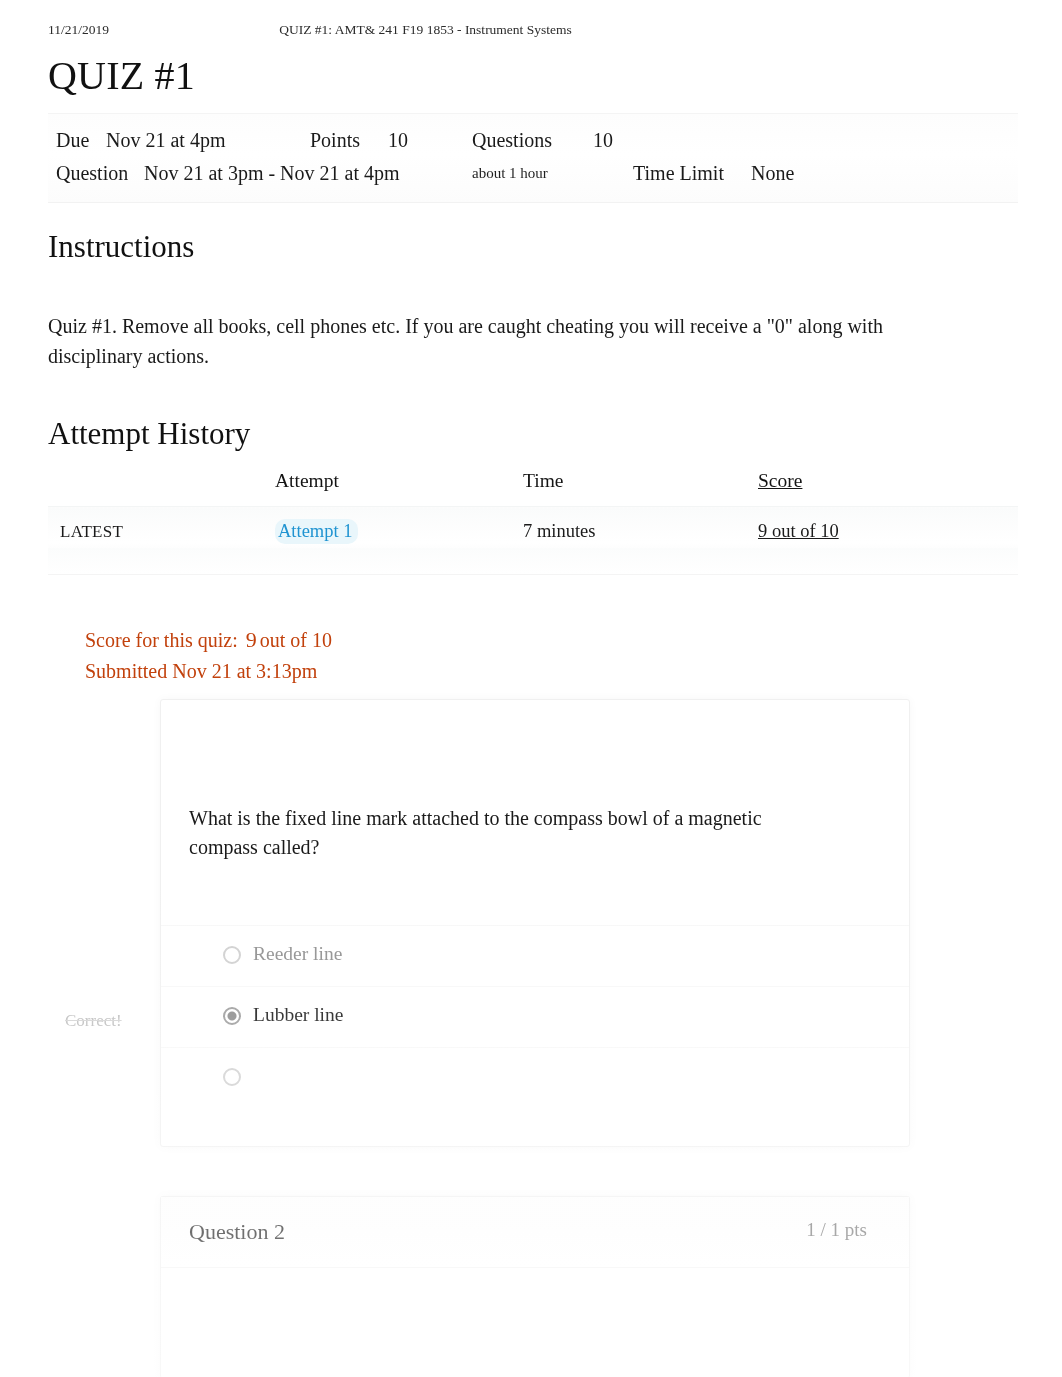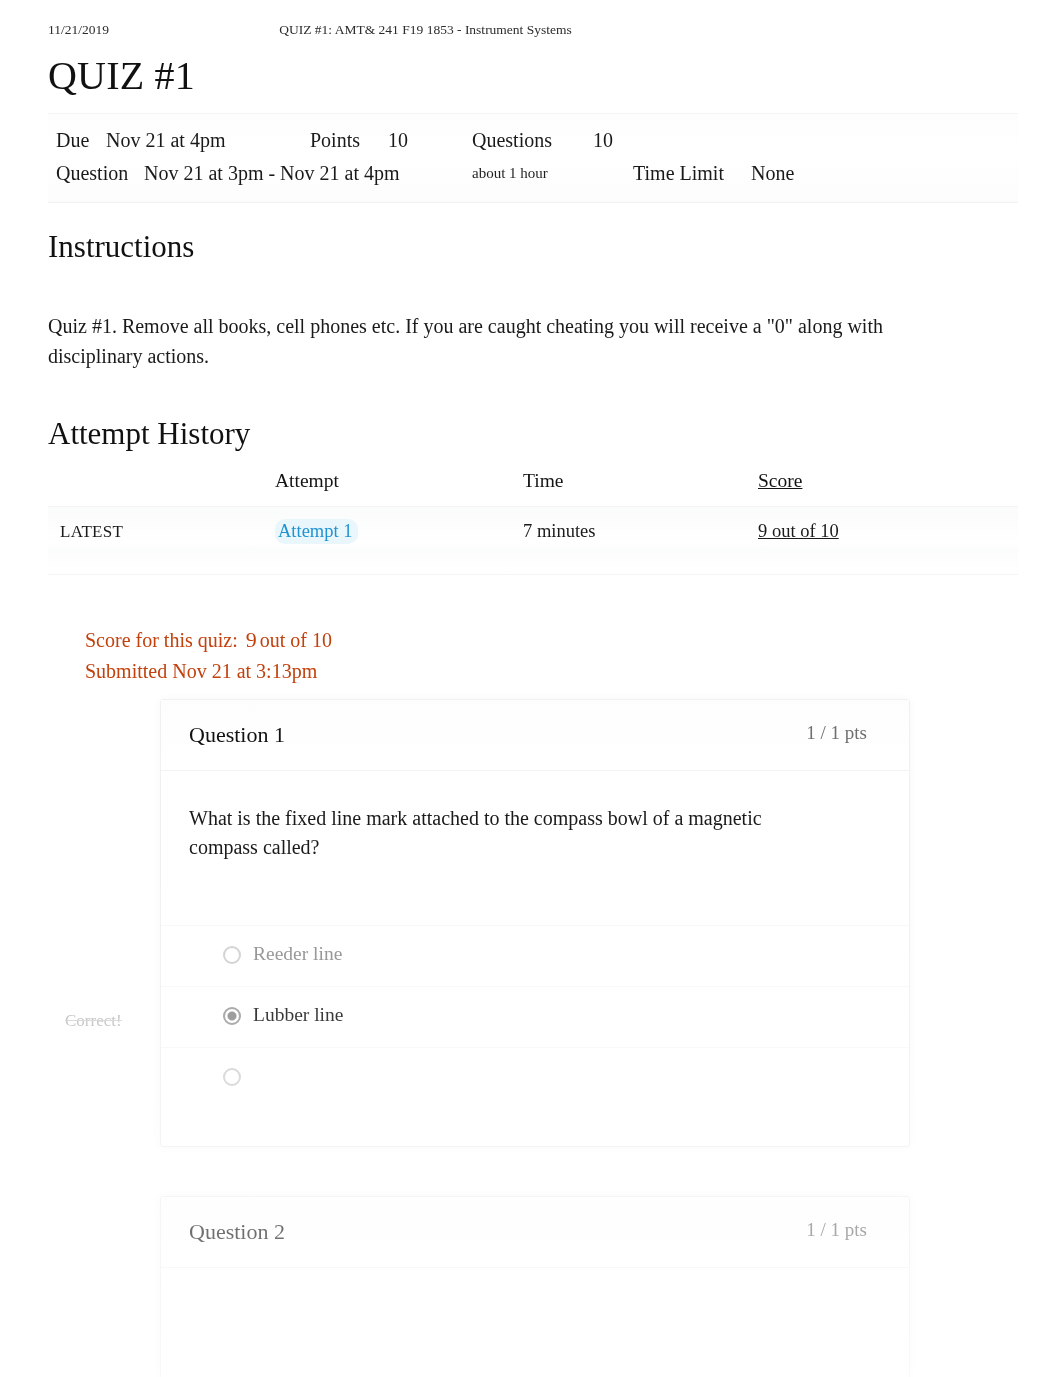--- a/index.html
+++ b/index.html
@@ -322,24 +322,20 @@
 <div class="table-tail"></div>
 
 <div class="score-summary">
   <div>
     <span>Score for this quiz:</span><span class="big-num">9</span><span>out of 10</span>
   </div>
   <div>Submitted Nov 21 at 3:13pm</div>
 </div>
 
 <div class="question-card" id="question-card-1">
-  <div class="q-header">
-    <span class="q-name">Question 1</span>
-    <span class="q-pts">1 / 1 pts</span>
-  </div>
   <div class="q-text">What is the fixed line mark attached to the compass bowl of a magnetic compass called?</div>
   <div class="answers">
     <div class="answer-row dim">
       <span class="radio"></span>
       <span class="atext">Reeder line</span>
     </div>
     <div class="answer-row selected">
       <span class="radio"></span>
       <span class="atext">Lubber line</span>
     </div>

